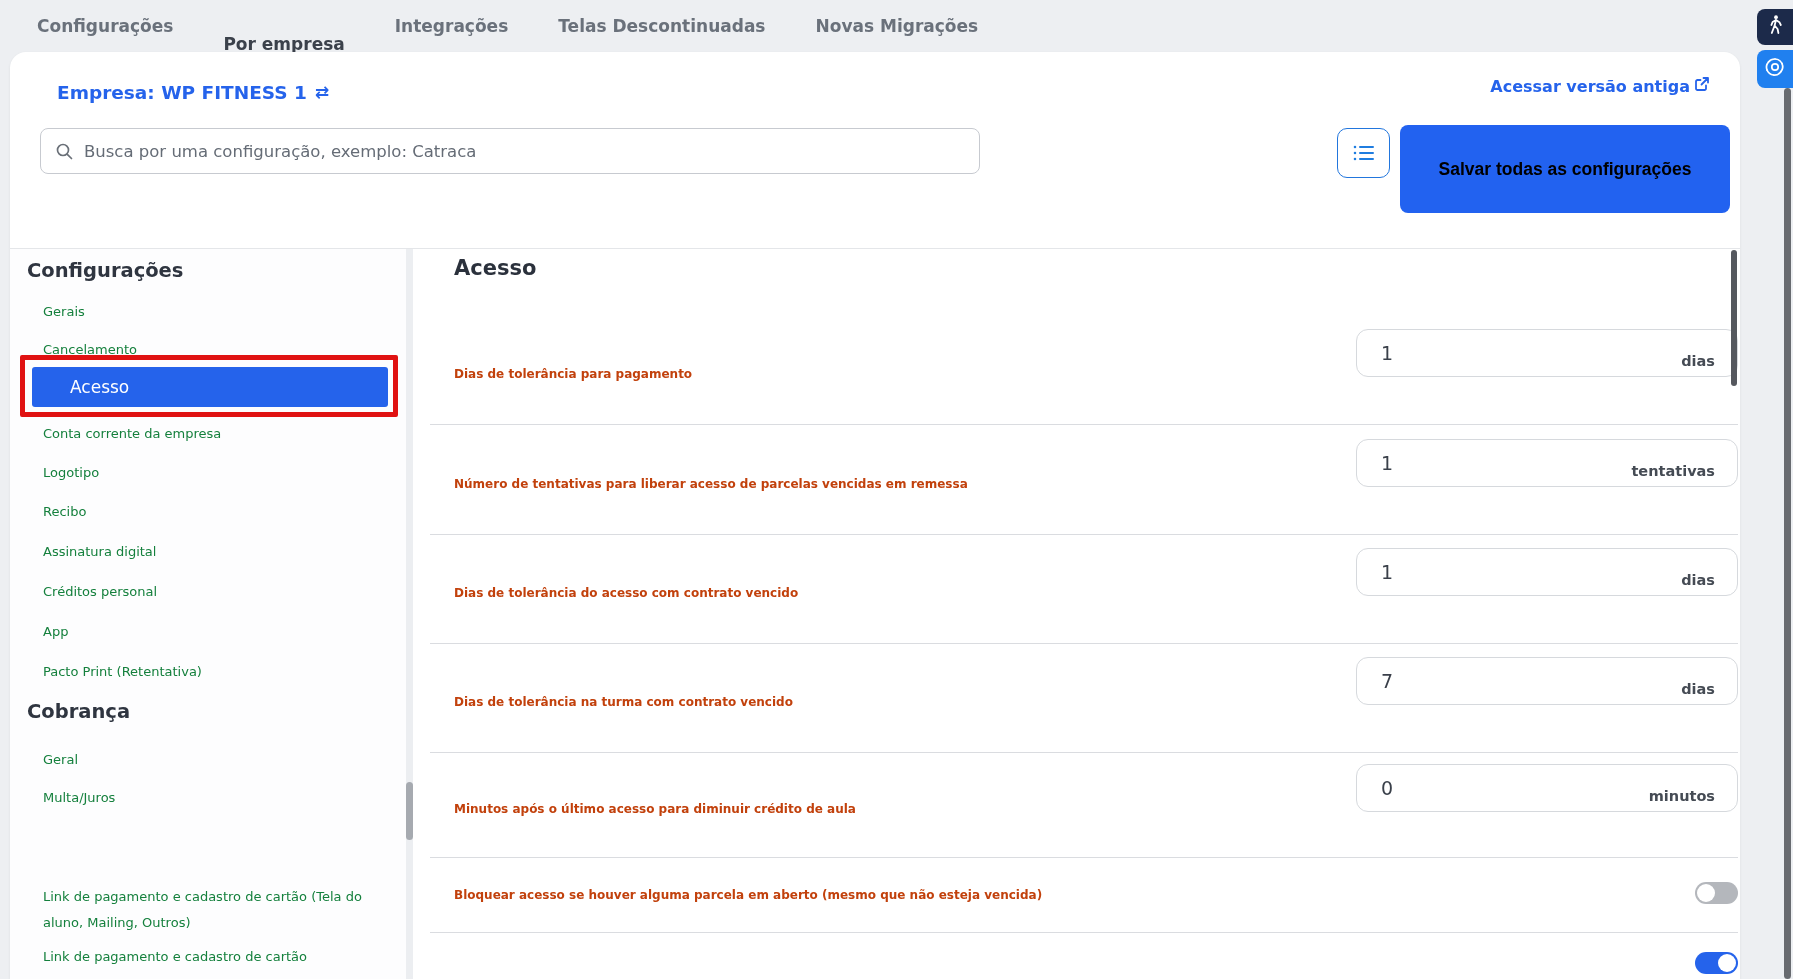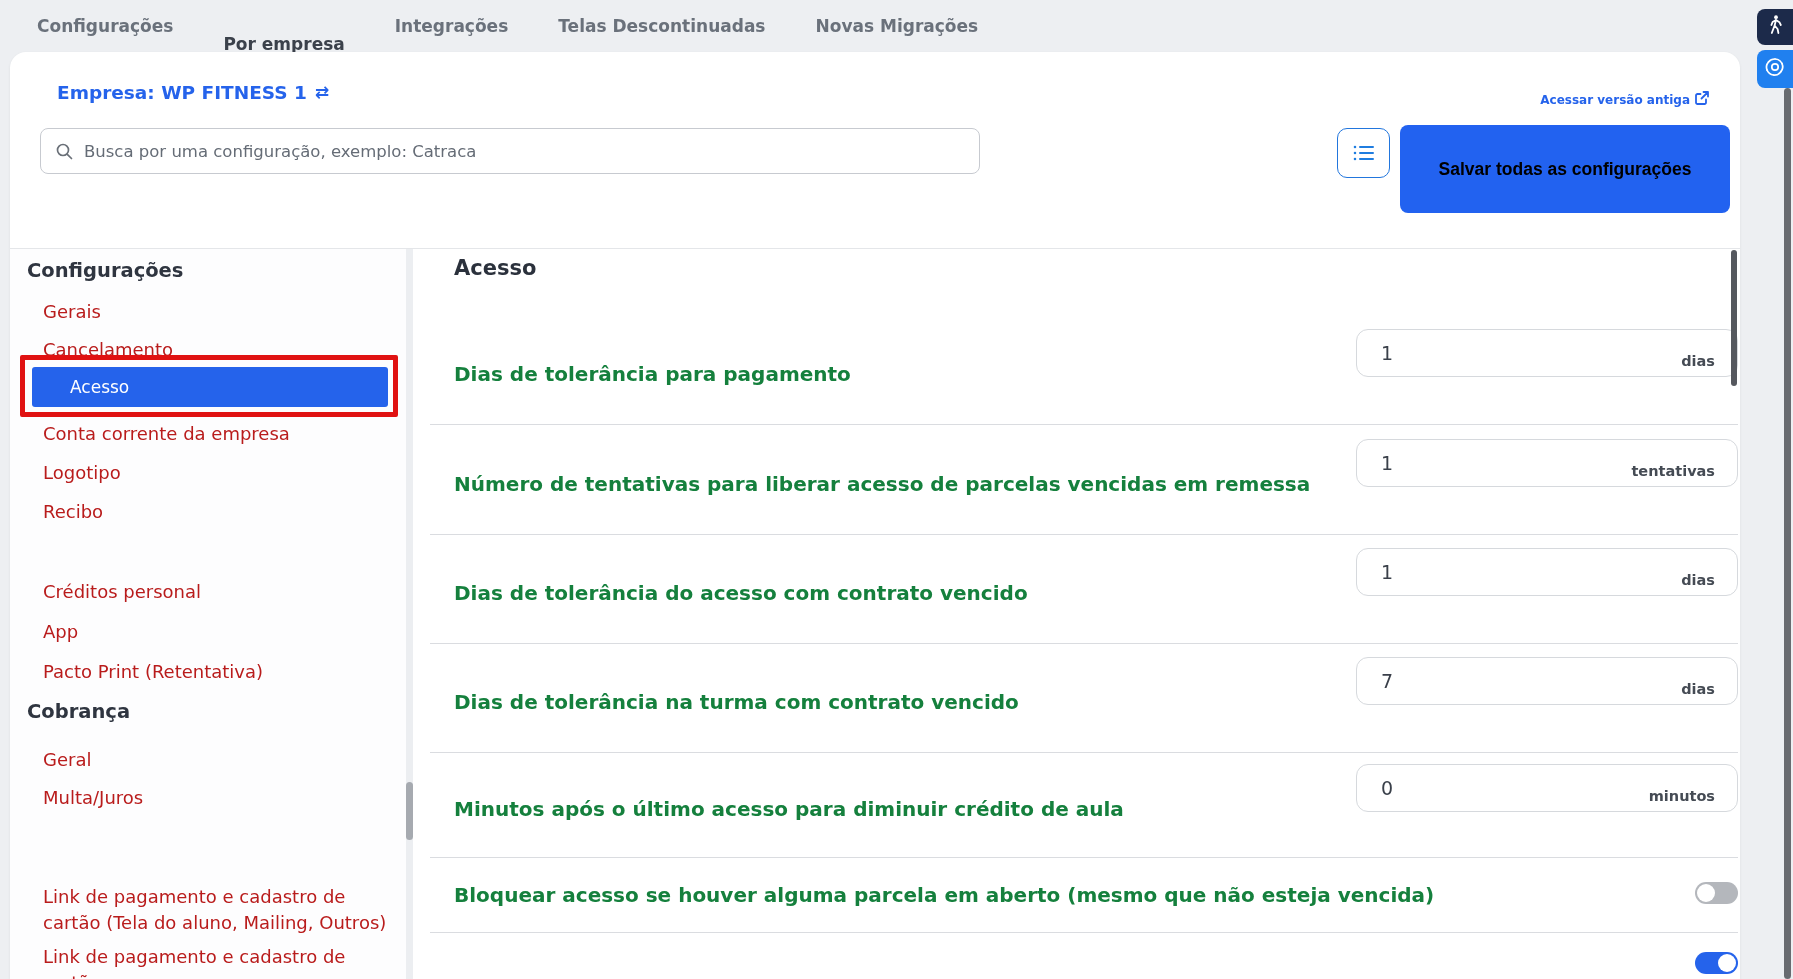--- a/index.html
+++ b/index.html
@@ -26,49 +26,49 @@
   .ext-walk{top:9px;height:36px;background:#1c2a4a;}
   .ext-ai{top:50px;height:38px;background:#2080ef;}
   
   .browser-scrollbar{position:absolute;right:2px;top:88px;width:7px;height:891px;background:#686b70;border-radius:4px;z-index:40;}
   
   .card{position:absolute;left:10px;top:52px;width:1730px;height:927px;background:#ffffff;
         border-radius:16px 16px 0 0;box-shadow:0 1px 3px rgba(0,0,0,.07);overflow:hidden;}
   .company{position:absolute;left:47px;top:30px;font-size:18.5px;font-weight:700;color:var(--accent);
         display:flex;align-items:center;gap:8px;cursor:pointer;}
   .swap-glyph{font-size:17px;font-weight:700;line-height:1;}
-  .old-link{position:absolute;right:30px;top:38px;font-size:12px;font-weight:700;color:var(--accent);
+  .old-link{position:absolute;right:30px;top:24px;font-size:16px;font-weight:700;color:var(--accent);
         display:flex;align-items:center;gap:4px;cursor:pointer;}
   .searchbox{position:absolute;left:30px;top:76px;width:940px;height:46px;border:1px solid #c7cad0;
         border-radius:8px;display:flex;align-items:center;padding:0 14px;background:#fff;}
   .searchbox svg{flex:0 0 auto;margin-right:10px;}
   .searchbox input{border:none;outline:none;flex:1;font-family:inherit;font-size:16.5px;color:#434a55;background:transparent;}
   .searchbox input::placeholder{color:#656c76;opacity:1;}
   .list-btn{position:absolute;left:1327px;top:76px;width:53px;height:50px;border:1.5px solid #2276dd;
         border-radius:10px;background:#fff;display:flex;align-items:center;justify-content:center;cursor:pointer;}
   .save-btn{position:absolute;left:1390px;top:73px;width:330px;height:88px;background:var(--save);
         border:none;border-radius:8px;color:#000000;font-family:Liberation Sans, sans-serif;font-size:17.5px;font-weight:700;
         white-space:nowrap;cursor:pointer;}
   .header-divider{position:absolute;left:0;top:196px;width:1730px;height:0;border-top:1px solid #e4e6e9;}
   
   .sidebar{position:absolute;left:0;top:197px;width:396px;bottom:0;background:#fdfdfe;}
   .sb-heading{position:absolute;left:17px;font-size:19.5px;font-weight:700;color:#2f3540;}
-  .sb-item{position:absolute;left:33px;width:345px;font-size:18px;color:#b91c1c;line-height:26px;cursor:pointer;}
+  .sb-item{position:absolute;left:33px;width:345px;font-size:13px;color:#15803d;line-height:26px;cursor:pointer;}
   .active-frame{position:absolute;left:10px;top:106px;width:378px;height:62px;border:5px solid var(--annotation);border-radius:2px;z-index:5;}
   .sb-active{position:absolute;left:22px;top:118px;width:356px;height:40px;background:var(--accent);
         border-radius:3px;color:#fff;font-size:17px;line-height:40px;padding-left:38px;cursor:pointer;z-index:4;}
   .sb-scroll-track{position:absolute;left:396px;top:197px;width:7px;bottom:0;background:#eceef1;}
   .sb-scroll-thumb{position:absolute;left:0;top:533px;width:7px;height:58px;background:#a6aab0;border-radius:4px;}
   
   .main{position:absolute;left:410px;top:197px;width:1320px;bottom:0;}
   .main-title{position:absolute;left:34px;top:7px;font-size:21px;font-weight:700;color:#2b313c;}
   .row{position:absolute;left:10px;width:1308px;border-bottom:1px solid var(--line);
        display:flex;align-items:center;justify-content:space-between;padding-left:24px;}
   .row:last-child{border-bottom:none;}
-  .row-label{font-size:20px;font-weight:700;color:#15803d;transform:translateY(4px);}
+  .row-label{font-size:12px;font-weight:700;color:#c2410c;transform:translateY(4px);}
   .num-input{width:382px;height:48px;border:1px solid #d6d9dd;border-radius:12px;background:#fff;
        display:flex;align-items:center;justify-content:space-between;padding:0 22px 0 24px;
        transform:translateY(-17px);}
   .num-input input{border:none;outline:none;width:200px;font-family:inherit;font-size:19px;color:#3a404a;background:transparent;}
   .unit{font-size:14.5px;font-weight:600;color:#454b54;margin-top:16px;}
   .toggle{width:43px;height:22px;border-radius:11px;background:var(--toggle-off);position:relative;cursor:pointer;flex:0 0 auto;}
   .toggle .knob{position:absolute;top:2px;left:2px;width:18px;height:18px;border-radius:50%;background:#fff;}
   .toggle.on{background:var(--accent);}
   .toggle.on .knob{left:auto;right:2px;}
   .row.toggle-row .row-label{transform:none;}
@@ -155,20 +155,21 @@
 
     <div class="sb-item" style="top:50px">Gerais</div>
     <div class="sb-item" style="top:88px">Cancelamento</div>
 
     <div class="active-frame"></div>
     <div class="sb-active">Acesso</div>
 
     <div class="sb-item" style="top:172px">Conta corrente da empresa</div>
     <div class="sb-item" style="top:211px">Logotipo</div>
     <div class="sb-item" style="top:250px">Recibo</div>
+    <div class="sb-item" style="top:290px">Assinatura digital</div>
     <div class="sb-item" style="top:330px">Créditos personal</div>
     <div class="sb-item" style="top:370px">App</div>
     <div class="sb-item" style="top:410px">Pacto Print (Retentativa)</div>
 
     <div class="sb-heading" style="top:451px">Cobrança</div>
 
     <div class="sb-item" style="top:498px">Geral</div>
     <div class="sb-item" style="top:536px">Multa/Juros</div>
     <div class="sb-item" style="top:635px">Link de pagamento e cadastro de cartão (Tela do aluno, Mailing, Outros)</div>
     <div class="sb-item" style="top:695px">Link de pagamento e cadastro de cartão</div>

